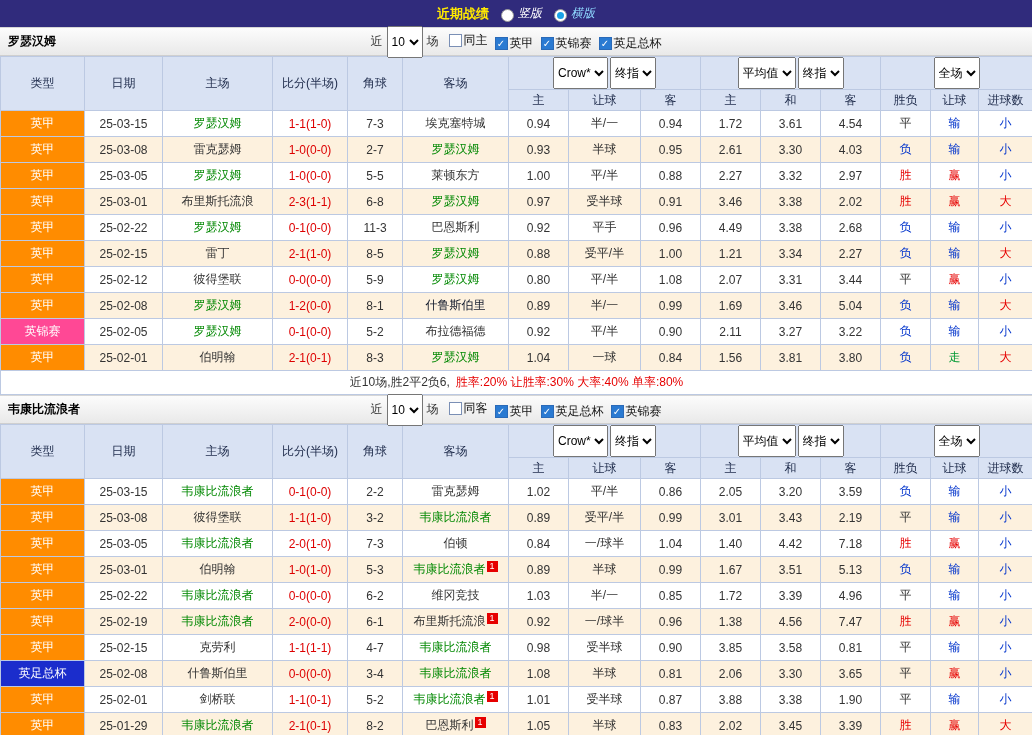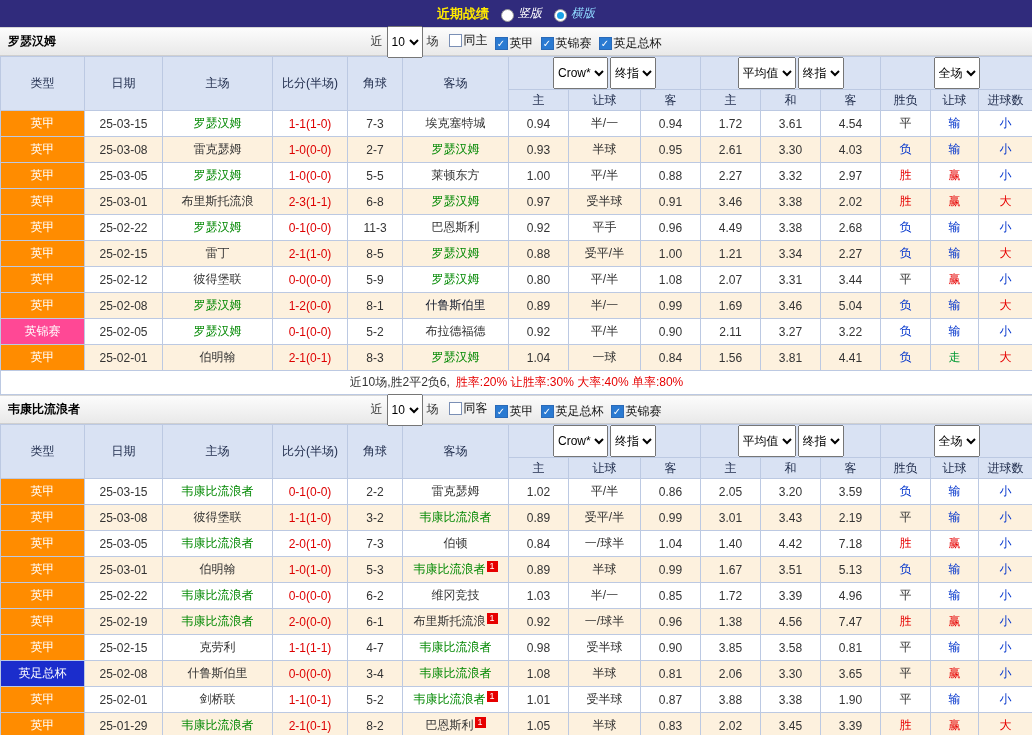--- a/index.html
+++ b/index.html
@@ -278,21 +278,21 @@
           <td>25-02-01</td>
           <td><span class="team-link" style="color: rgb(51, 51, 51);">伯明翰</span></td>
           <td class="score">2-1(0-1)</td>
           <td>8-3</td>
           <td><span class="team-link" style="color: rgb(0, 136, 0);">罗瑟汉姆</span></td>
           <td>1.04</td>
           <td>一球</td>
           <td>0.84</td>
           <td>1.56</td>
           <td>3.81</td>
-          <td>4.41</td>
+          <td>3.80</td>
           <td style="color: rgb(0, 51, 204);">负</td>
           <td style="color: rgb(0, 153, 51);">走</td>
           <td style="color: rgb(230, 0, 0);">大</td>
         </tr>
       </tbody>
     <tfoot>
       <tr>
         <td colspan="15">
           <span class="sum-prefix">近10场,胜2平2负6,</span><span class="sum-stats">胜率:20% 让胜率:30% 大率:40% 单率:80%</span>
         </td>

